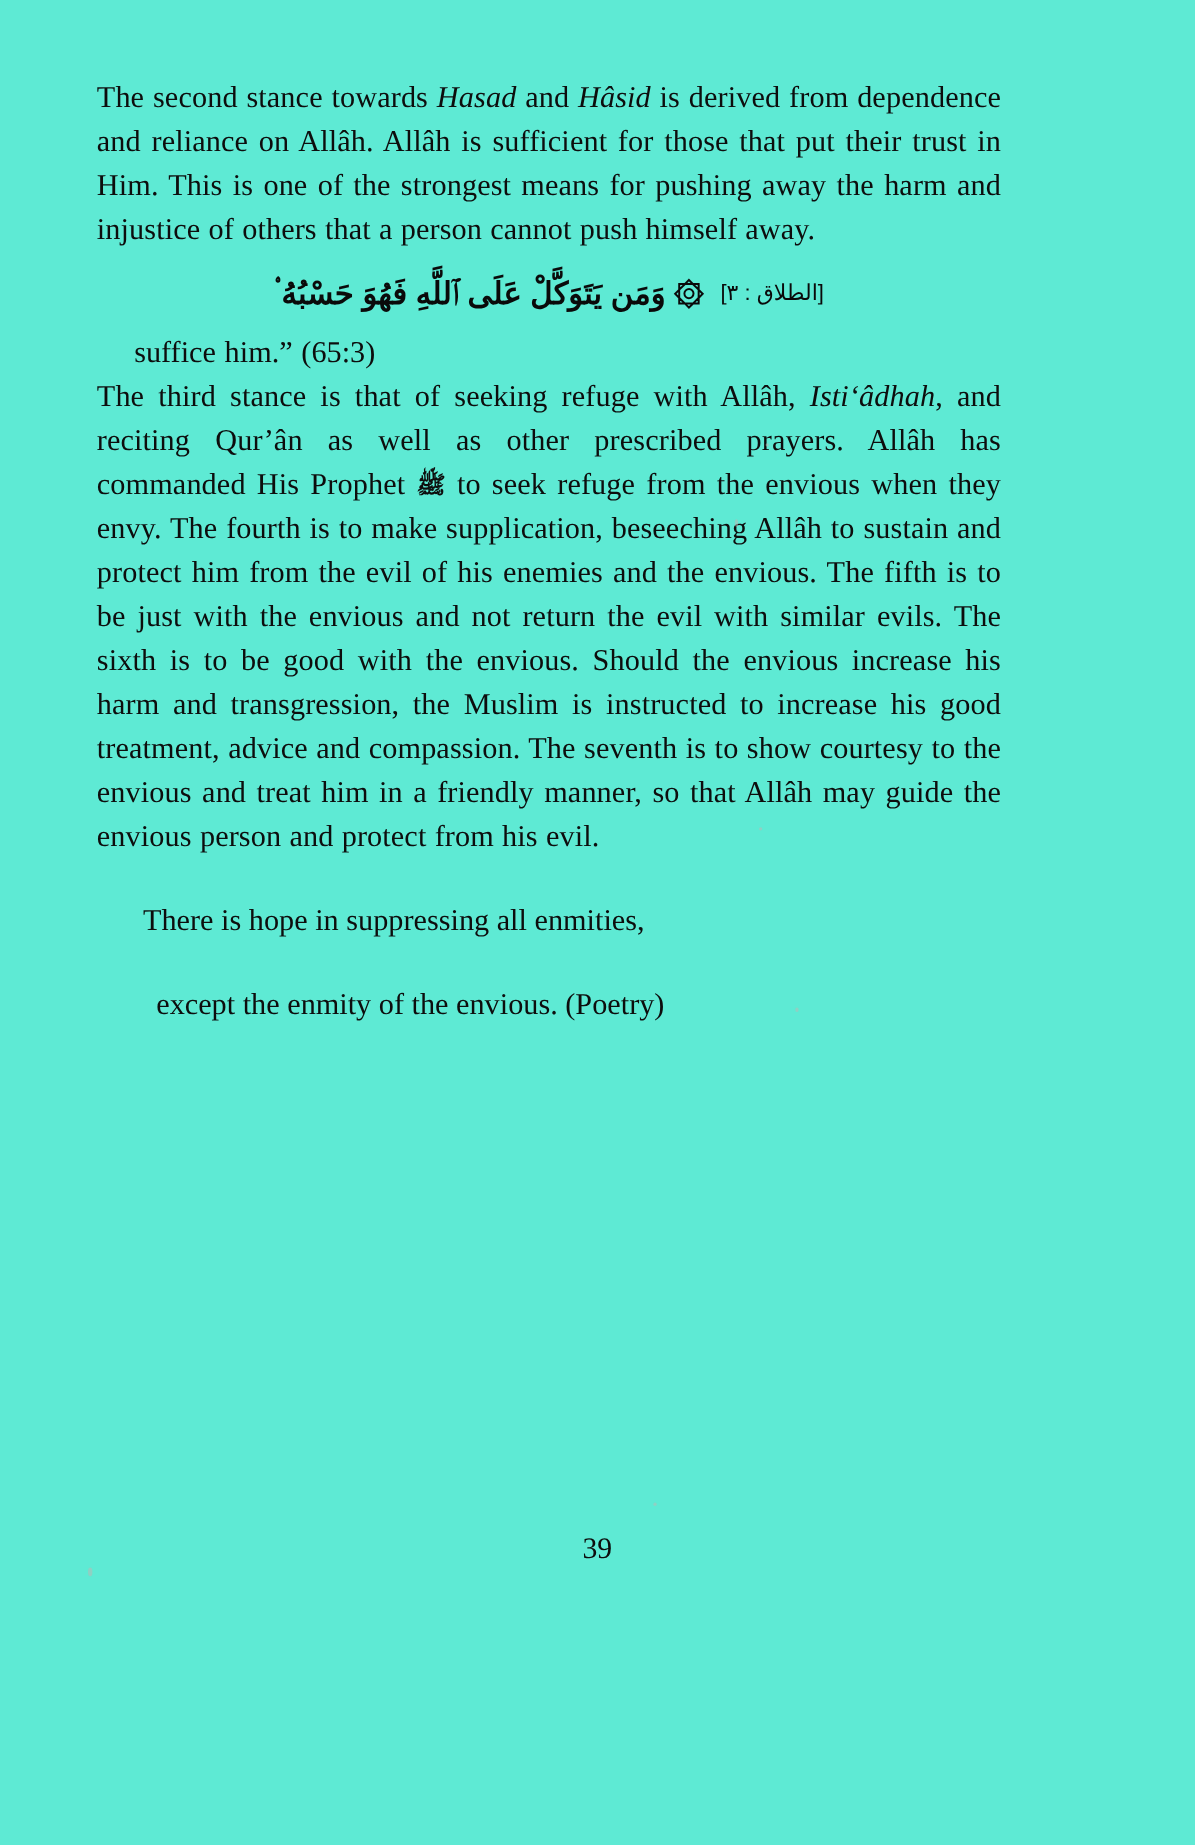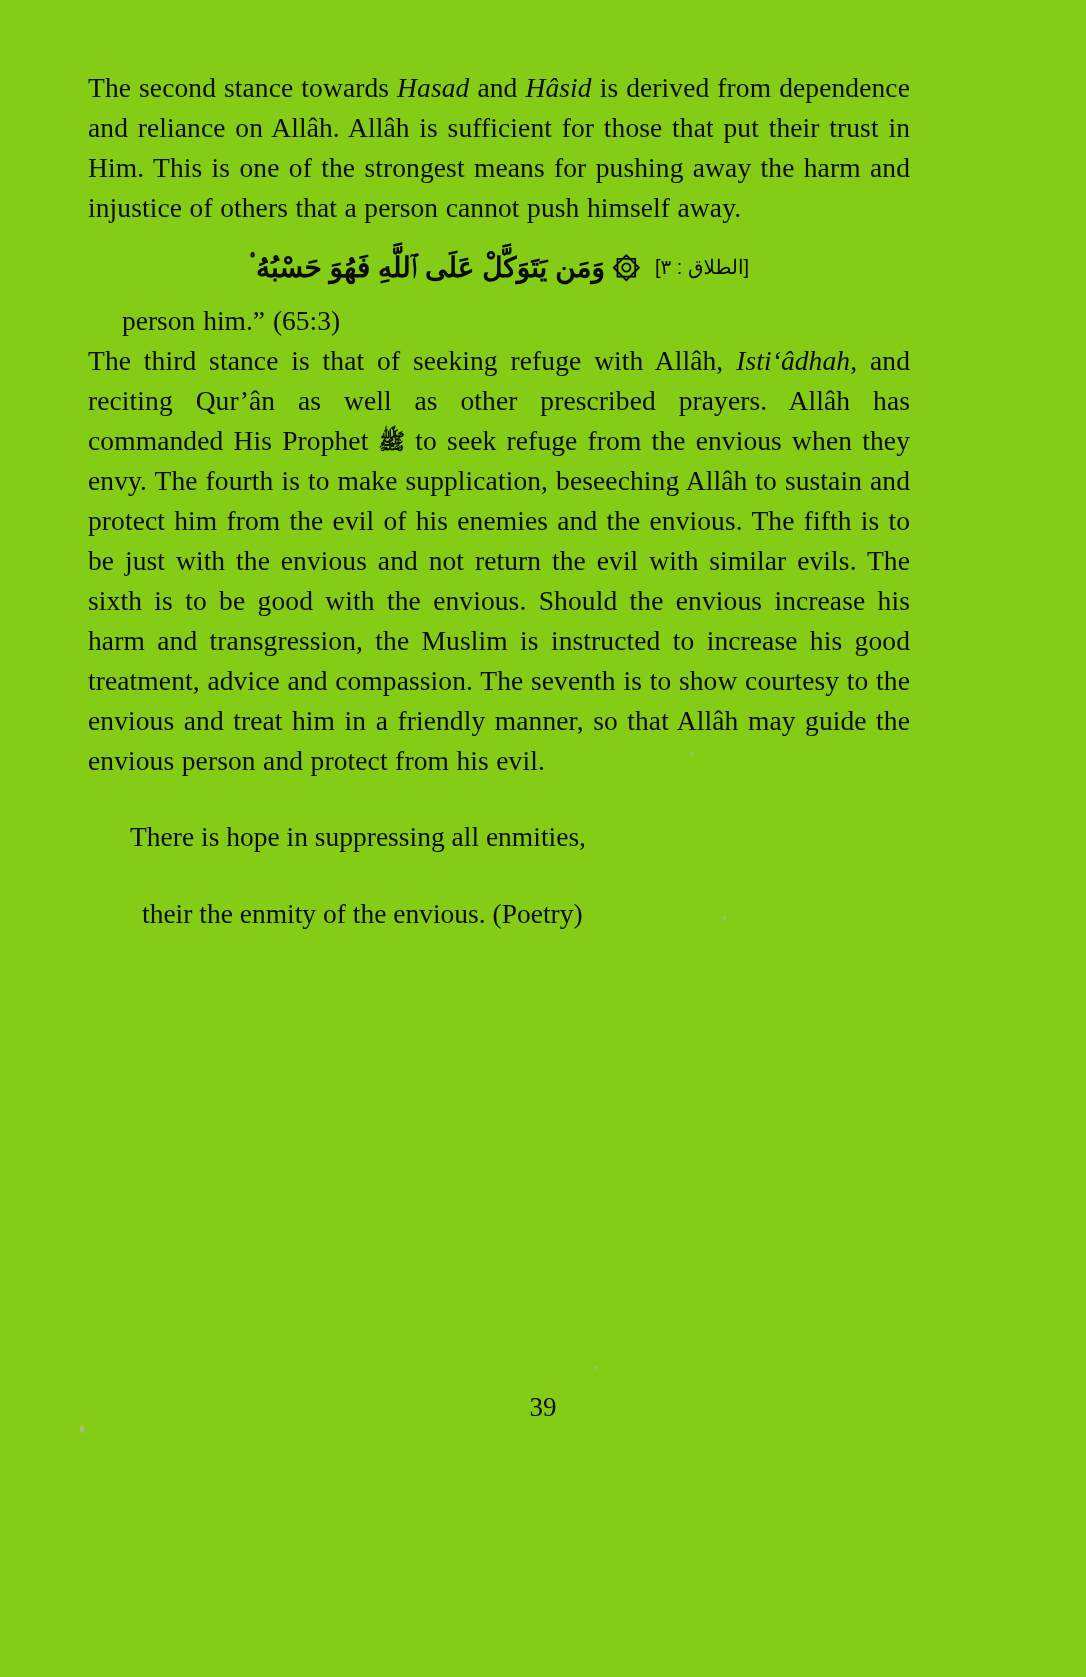--- a/index.html
+++ b/index.html
@@ -13,21 +13,21 @@
     position: relative;
     font-family: "Liberation Serif", "DejaVu Serif", serif;
     color: #0d0d0d;
     overflow: hidden;
   }
 
   
   .page {
     position: absolute;
     inset: 0;
-    background: #84cc16;
+    background: #5eead4;
   }
 
   .content {
     position: absolute;
     left: 88px;
     top: 68px;
     width: 822px;
   }
 
   p.body-par {
@@ -129,28 +129,28 @@
 
 <div class="page">
 
   <div class="content">
 
     <p class="body-par"><span>The second stance towards </span><span class="italic">Hasad</span><span> and </span><span class="italic">Hâsid</span><span> is derived from dependence and reliance on Allâh. Allâh is sufficient for those that put their trust in Him. This is one of the strongest means for pushing away the harm and injustice of others that a person cannot push himself away.</span></p>
 
     <div class="ayah-line"><span class="ayah-ref">[الطلاق : ٣]</span>&nbsp;&nbsp;<span class="ayah-text">۞ وَمَن يَتَوَكَّلْ عَلَى ٱللَّهِ فَهُوَ حَسْبُهُ ۟</span></div>
 
     <div class="translation">
-      <span class="line2">person him.” (65:3)</span>
+      <span class="line2">suffice him.” (65:3)</span>
     </div>
 
     <p class="body-par gap-before-third"><span>The third stance is that of seeking refuge with Allâh, </span><span class="italic">Isti‘âdhah</span><span>, and reciting Qur’ân as well as other prescribed prayers. Allâh has commanded His Prophet </span><span class="salawat">ﷺ</span><span> to seek refuge from the envious when they envy. The fourth is to make supplication, beseeching Allâh to sustain and protect him from the evil of his enemies and the envious. The fifth is to be just with the envious and not return the evil with similar evils. The sixth is to be good with the envious. Should the envious increase his harm and transgression, the Muslim is instructed to increase his good treatment, advice and compassion. The seventh is to show courtesy to the envious and treat him in a friendly manner, so that Allâh may guide the envious person and protect from his evil.</span></p>
 
     <div class="poetry">
       <span class="pline">There is hope in suppressing all enmities,</span>
-      <span class="pline pline2">their the enmity of the envious. (Poetry)</span>
+      <span class="pline pline2">except the enmity of the envious. (Poetry)</span>
     </div>
 
   </div>
 
   <div class="folio">39</div>
 
   <div class="speck" style="left:668px;top:472px;width:3px;height:7px;"></div>
   <div class="speck" style="left:696px;top:403px;width:3px;height:3px;"></div>
   <div class="speck" style="left:690px;top:752px;width:3px;height:3px;"></div>
   <div class="speck" style="left:723px;top:916px;width:3px;height:4px;"></div>

